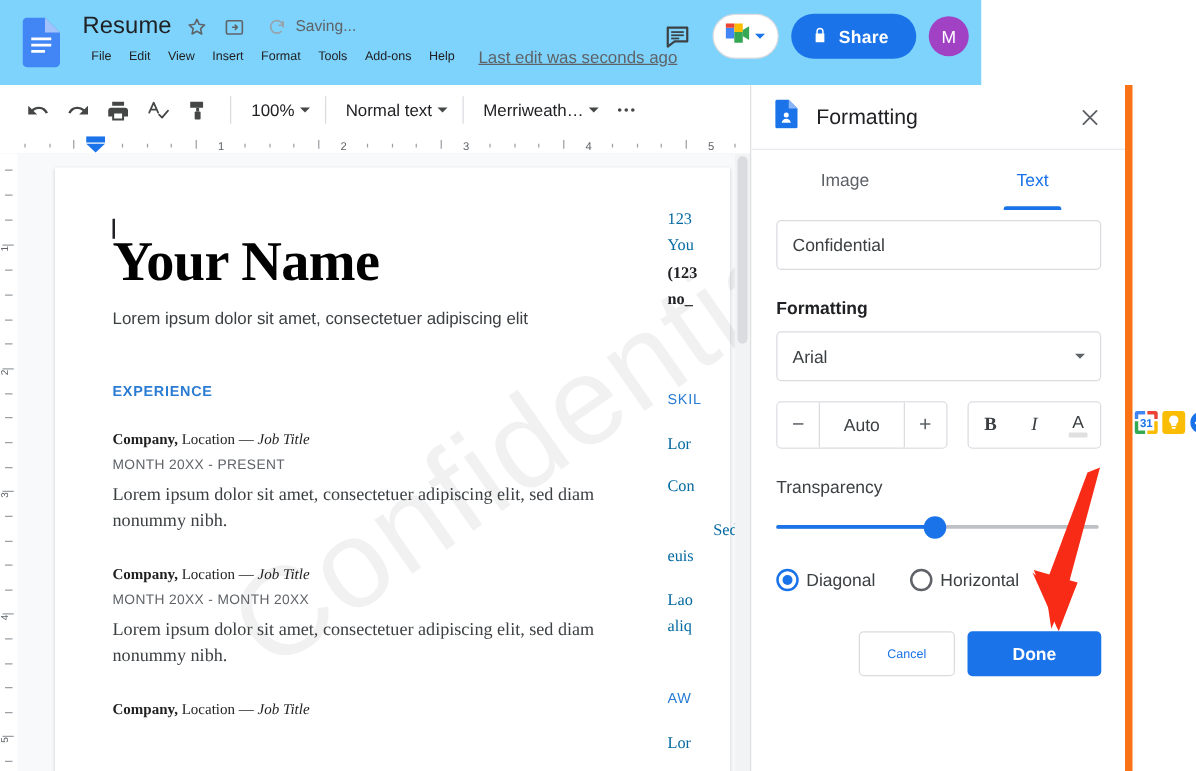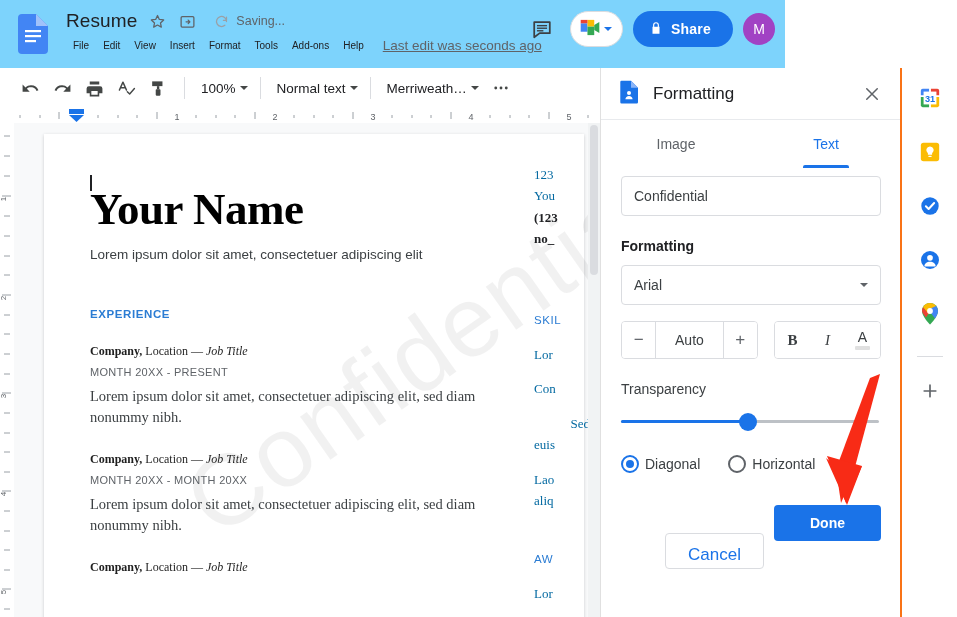--- a/index.html
+++ b/index.html
@@ -135,27 +135,27 @@
   .radio-row { display:flex; align-items:center; gap:6px; margin-top:22px; }
   .radio { width:18px; height:18px; border-radius:50%; border:2px solid #5f6368; position:relative;
       display:inline-block; cursor:pointer; flex:0 0 auto; }
   .radio.sel { border-color:#1a73e8; }
   .radio.sel::after { content:""; position:absolute; left:3px; top:3px; width:8px; height:8px;
       border-radius:50%; background:#1a73e8; }
   .radio-label { font-size:14px; color:#3c4043; margin-right:22px; cursor:pointer; }
 
   .btn-row { display:flex; justify-content:flex-end; gap:10px; margin-top:32px; width:260px; }
   .btn-cancel { height:36px; padding:11px 22px; border:1px solid #dadce0; border-radius:4px; background:#fff;
-      color:#1a73e8; font-size:17px; font-weight:500; cursor:pointer; font-family:"Liberation Sans", sans-serif;margin-top:28px; }
+      color:#1a73e8; font-size:10px; font-weight:500; cursor:pointer; font-family:"Liberation Sans", sans-serif; }
   .btn-done { height:36px; padding:0 36px; border:none; border-radius:4px; background:#1a73e8; color:#fff;
       font-size:14px; font-weight:600; cursor:pointer; font-family:"Liberation Sans", sans-serif; }
 
   
   .rail { position:absolute; left:900px; top:68px; width:57px; height:549px; background:#fff;
-      border-left:2px solid #f97316; display:flex; flex-direction:column; align-items:center; padding-top:16px; }
+      border-left:6px solid #f97316; display:flex; flex-direction:row; align-items:center; padding-top:16px; }
   .rail-icon { width:28px; height:28px; margin-bottom:26px; cursor:pointer; display:flex;
       align-items:center; justify-content:center; }
   .rail-div { width:26px; height:1px; background:#dadce0; margin:2px 0 20px 0; }
 
   
   .annot { position:absolute; left:0; top:0; width:957px; height:617px; pointer-events:none; }
 </style>
 </head>
 <body>
 

